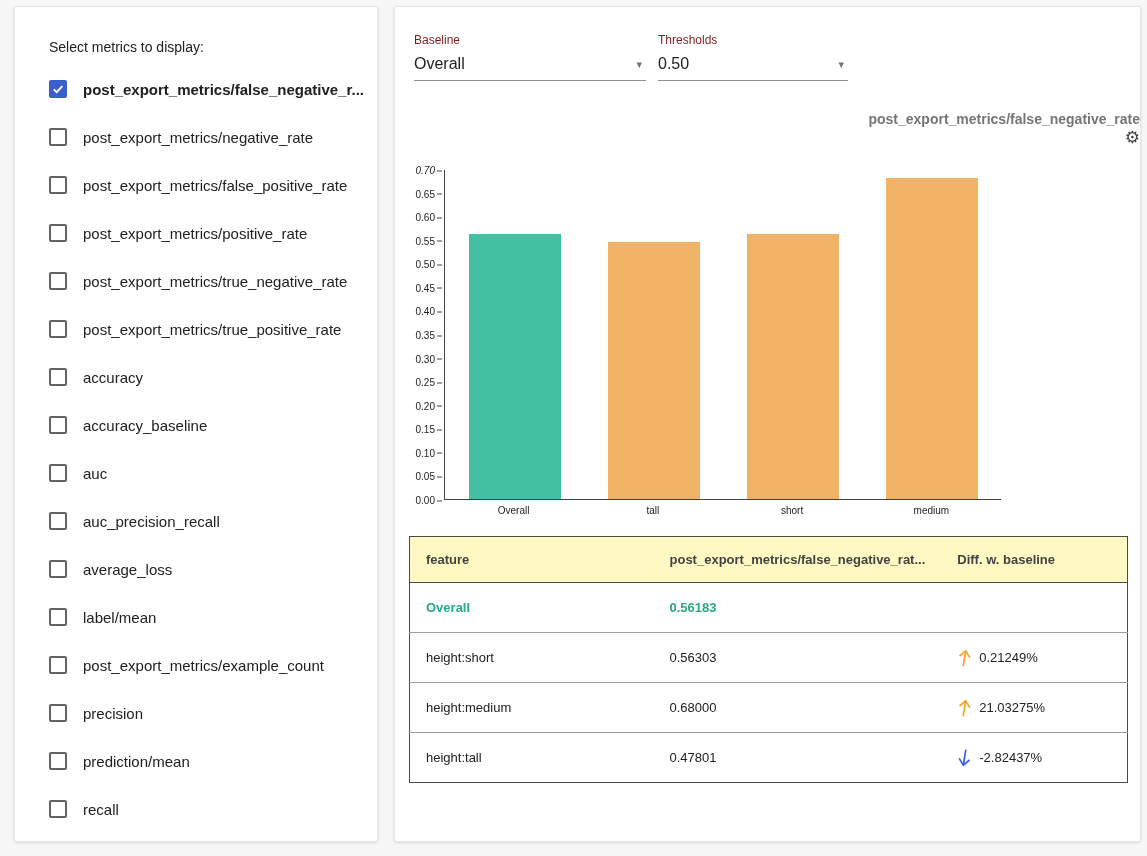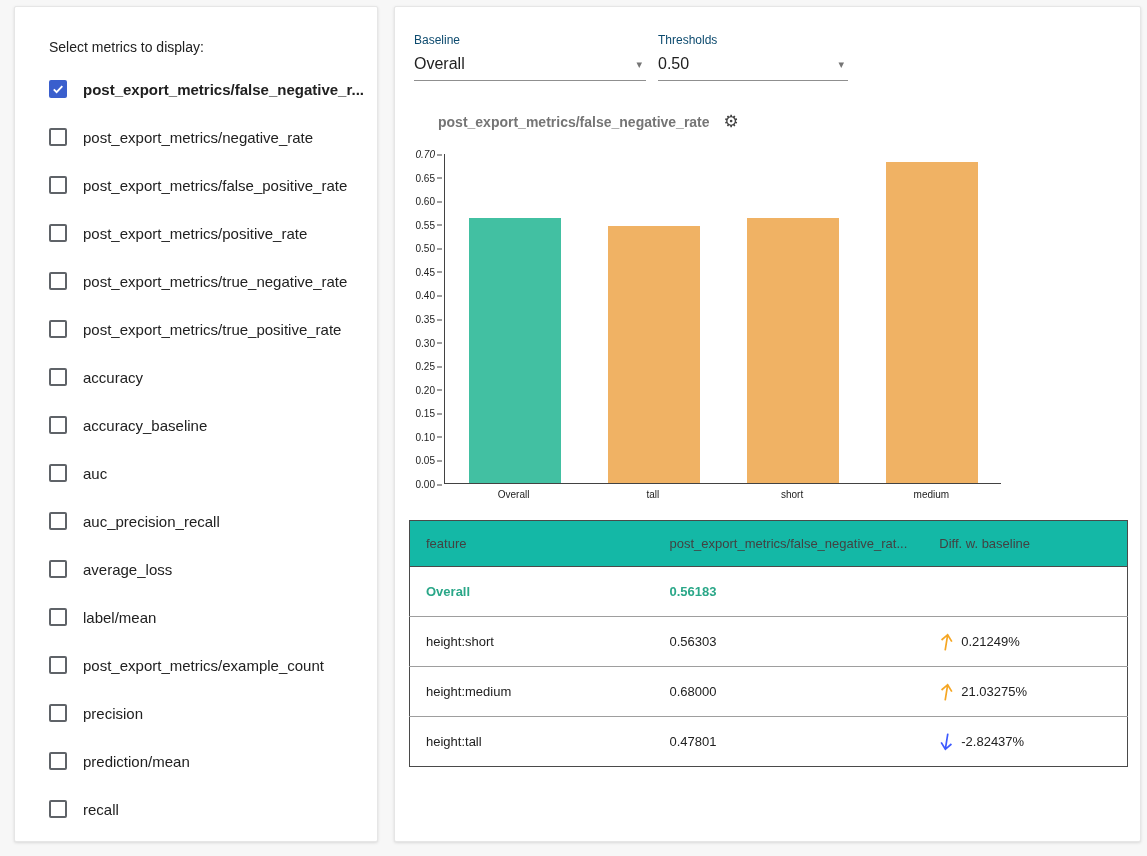--- a/index.html
+++ b/index.html
@@ -27,32 +27,32 @@
     margin-right: 16px; display: inline-flex;
   }
   .checkbox.checked { border-color: transparent; }
   .checkbox svg { width: 100%; height: 100%; }
   .metric-label { font-size: 15px; color: #212121; white-space: nowrap; }
   .metric-label.selected { font-weight: bold; }
 
   
   .controls { display: flex; padding: 26px 0 0 19px; }
   .control { margin-right: 12px; }
-  .control-label { font-size: 12px; color: #0c4a6e; margin-bottom: 8px; }
+  .control-label { font-size: 12px; color: #7f1d1d; margin-bottom: 8px; }
   .control-select {
     display: flex; align-items: center; justify-content: space-between;
     border-bottom: 1px solid #8f8f8f; padding: 0 4px 7px 0;
     font-size: 16px; color: #212121; cursor: pointer;
   }
   .control.baseline  .control-select { width: 232px; }
   .control.thresholds .control-select { width: 190px; }
   .dd-arrow { color: #757575; font-size: 11px; }
 
   
-  .chart-header { margin: 30px 0 0 43px; display: flex; align-items: center; }
+  .chart-header { margin: 30px 0 0 43px; display: flex; align-items: flex-end; flex-direction: column; }
   .chart-title { font-size: 14px; font-weight: bold; color: #757575; }
   .gear { margin-left: 14px; font-size: 17px; color: #424242; cursor: pointer; }
 
   .chart { display: flex; margin-top: 22px; }
   .y-axis { position: relative; width: 49px; height: 330px; flex: none; }
   .y-tick {
     position: absolute; right: 9px; transform: translateY(50%);
     font-size: 10px; color: #212121;
   }
   .y-tick::after {
@@ -68,21 +68,21 @@
   .bar { width: 92px; }
   .x-axis { display: flex; width: 557px; margin: 5px 0 0 49px; }
   .x-label { flex: 1; text-align: center; font-size: 10px; color: #212121; }
 
   
   .metrics-table {
     margin: 20px 14px 0 14px; width: 719px;
     border-collapse: collapse; border: 1px solid #4a4a4a;
   }
   .metrics-table th {
-    background: #14b8a6; font-weight: normal; font-size: 13px; color: #424242;
+    background: #fef9c3; font-weight: bold; font-size: 13px; color: #424242;
     text-align: left; padding: 15px 16px; border-bottom: 1px solid #4a4a4a;
     white-space: nowrap;
   }
   .metrics-table th:nth-child(1) { width: 244px; }
   .metrics-table th:nth-child(2) { width: 236px; }
   .metrics-table td {
     font-size: 13px; color: #212121; padding: 17px 16px;
     border-top: 1px solid #9e9e9e;
   }
   .metrics-table tr:first-child td { border-top: none; }

